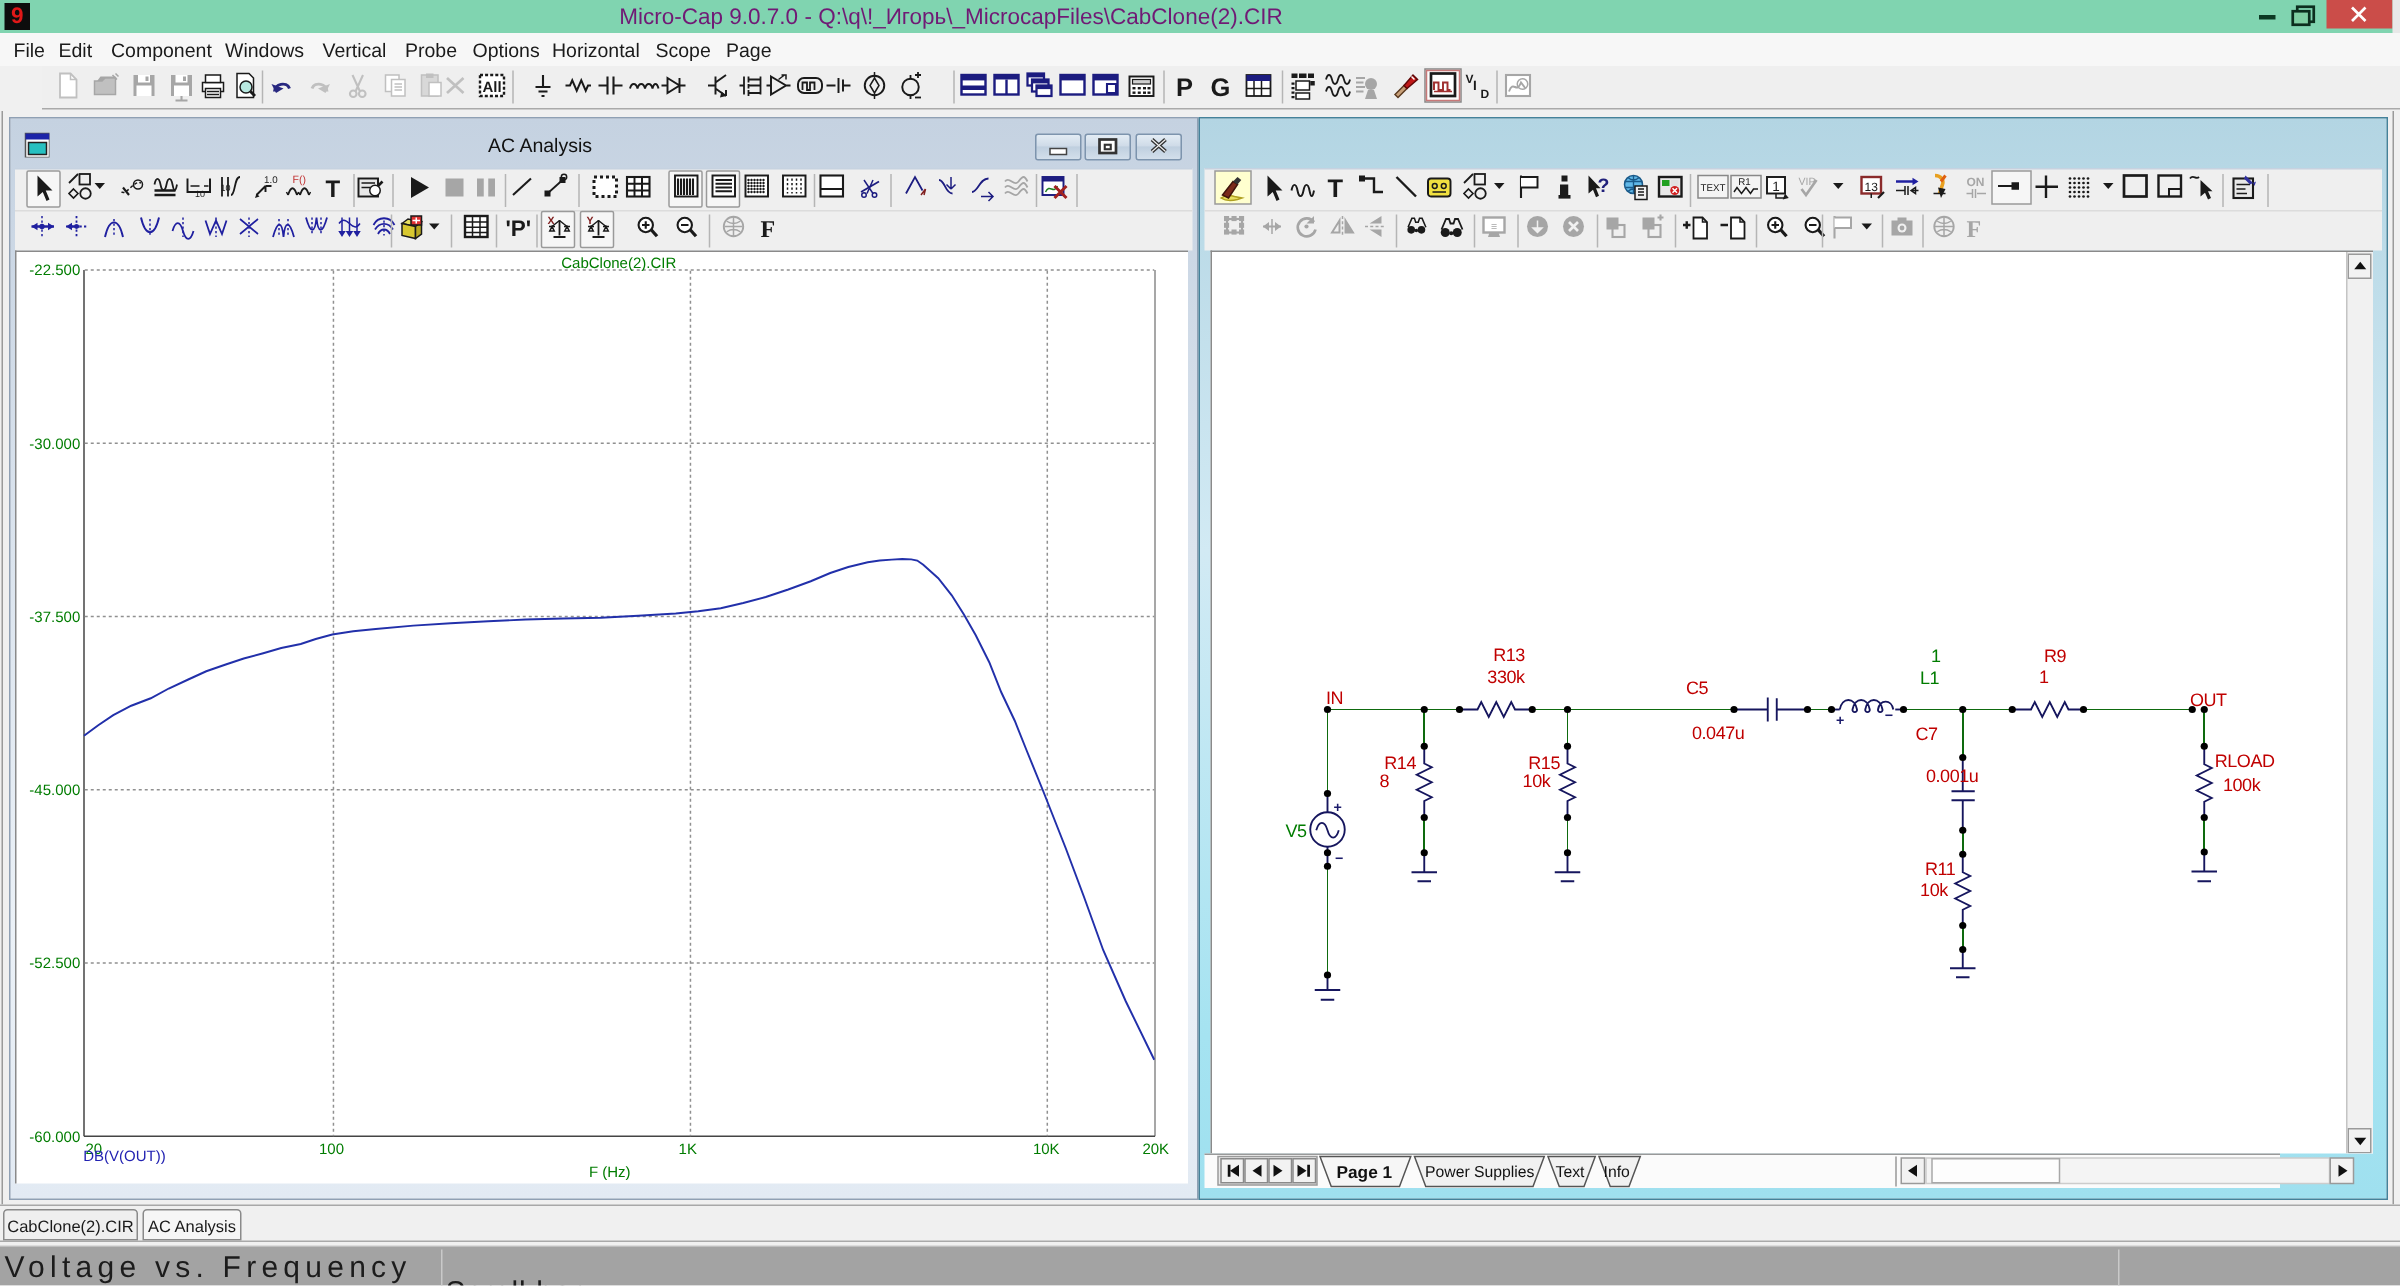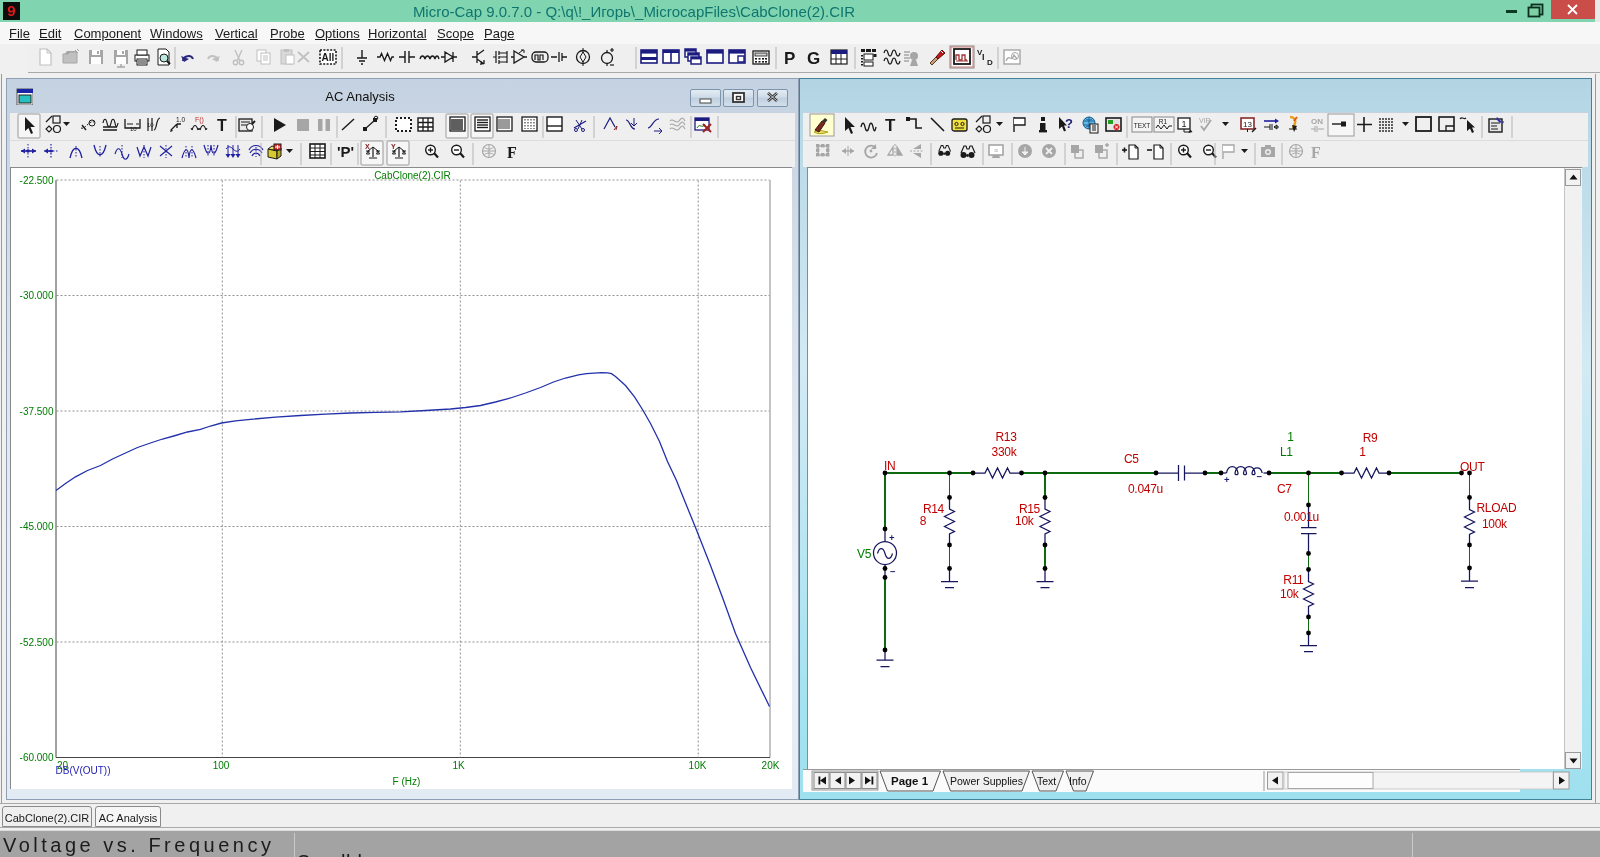--- a/index.html
+++ b/index.html
@@ -2,26 +2,26 @@
 <html><head>
 <meta charset="utf-8">
 <style>
   * { margin:0; padding:0; box-sizing:border-box; }
   html,body { width:1600px; height:857px; overflow:hidden; }
   body { font-family:"Liberation Sans", sans-serif; background:#f0f0f0; position:relative; }
   .abs { position:absolute; }
   
   #titlebar { left:0; top:0; width:1600px; height:22px; background:#80d4b0; }
   #appicon { left:3px; top:2px; width:17px; height:18px; background:#0d0d0d; color:#e01818; font-weight:bold; font-size:15px; text-align:center; line-height:18px; }
-  #apptitle { left:0; top:3px; width:1268px; text-align:center; font-size:15px; color:#0f766e; }
+  #apptitle { left:0; top:3px; width:1268px; text-align:center; font-size:15px; color:#701a75; }
   #btn-min { left:1506px; top:10px; width:11px; height:3px; background:#0c3a24; }
   #btn-close { left:1551px; top:0; width:44px; height:19px; background:#cb4d49; color:#fff; text-align:center; font-size:13px; line-height:19px; font-weight:bold; }
   #rightsliver { left:1595px; top:0; width:5px; height:22px; background:#e8e8e8; }
   #menubar { left:0; top:22px; width:1600px; height:22px; background:#f7f7f7; font-size:13px; color:#1a1a1a; }
-  #menubar span { position:absolute; top:4px;text-decoration:underline; }
+  #menubar span { position:absolute; top:4px; }
   #toolbar { left:0; top:44px; width:1600px; height:29px; background:#efefef; border-bottom:1px solid #a9a9a9;margin-left:28px; }
   
   .cw { border:1px solid #8fa0b4; }
   #lw { left:6px; top:78px; width:793px; height:722px; background:linear-gradient(180deg,#c5d2e1,#dbe4ee 40%,#ebf1f7 75%,#e2eaf3); }
   #rw { left:799px; top:78px; width:793px; height:722px; background:linear-gradient(180deg,#b3d5e3,#d2eaf4 40%,#a5e3f1 85%,#9fe0ef); border-color:#44829a; }
   .ctitle { left:3px; top:3px; width:785px; height:29px; font-size:13px; color:#111; }
   .ctext { position:absolute; top:7px; width:700px; text-align:center; white-space:nowrap; }
   .cicon { position:absolute; left:5px; top:5px; width:18px; height:18px; }
   .cbtn { position:absolute; top:7px; width:31px; height:18px; border:1px solid #7d94ad; border-radius:2px; background:linear-gradient(180deg,#e3ecf4,#cfdbe8 45%,#bfcfdf 50%,#d3dfeb); }
   .ctools { left:3px; top:33px; width:785px; height:55px; background:#efefef; border-top:1px solid #c6d2e0; }

